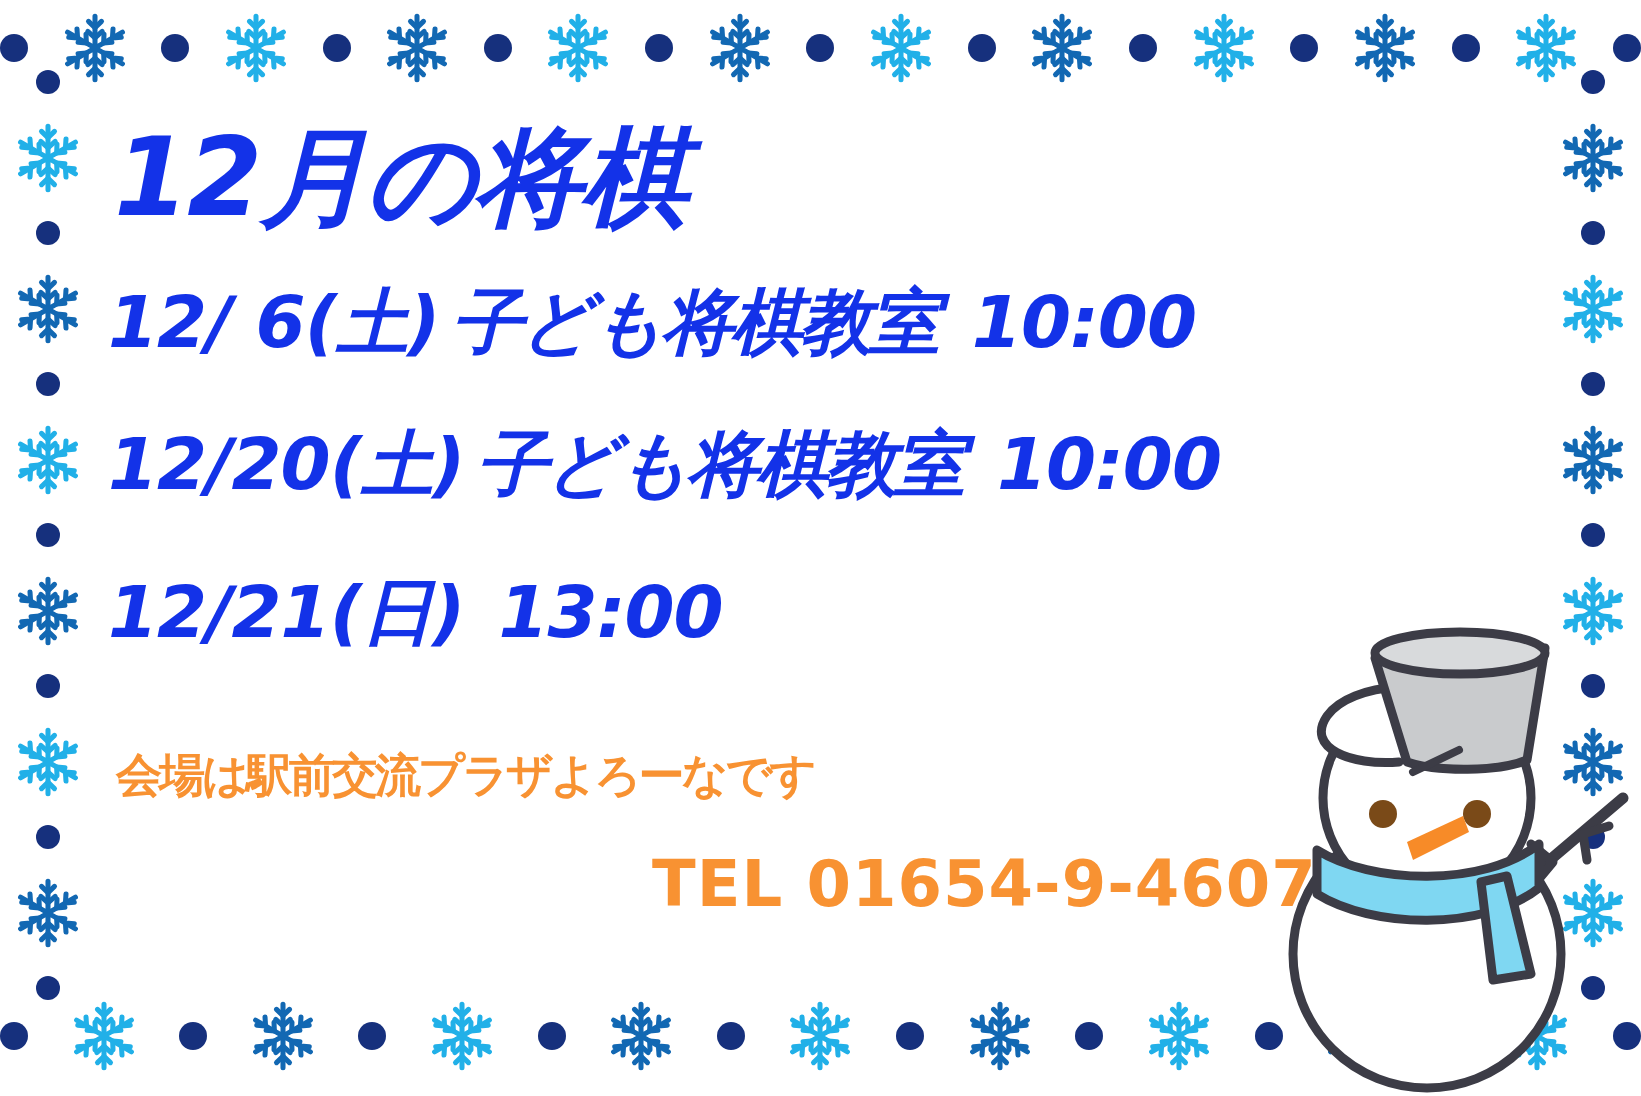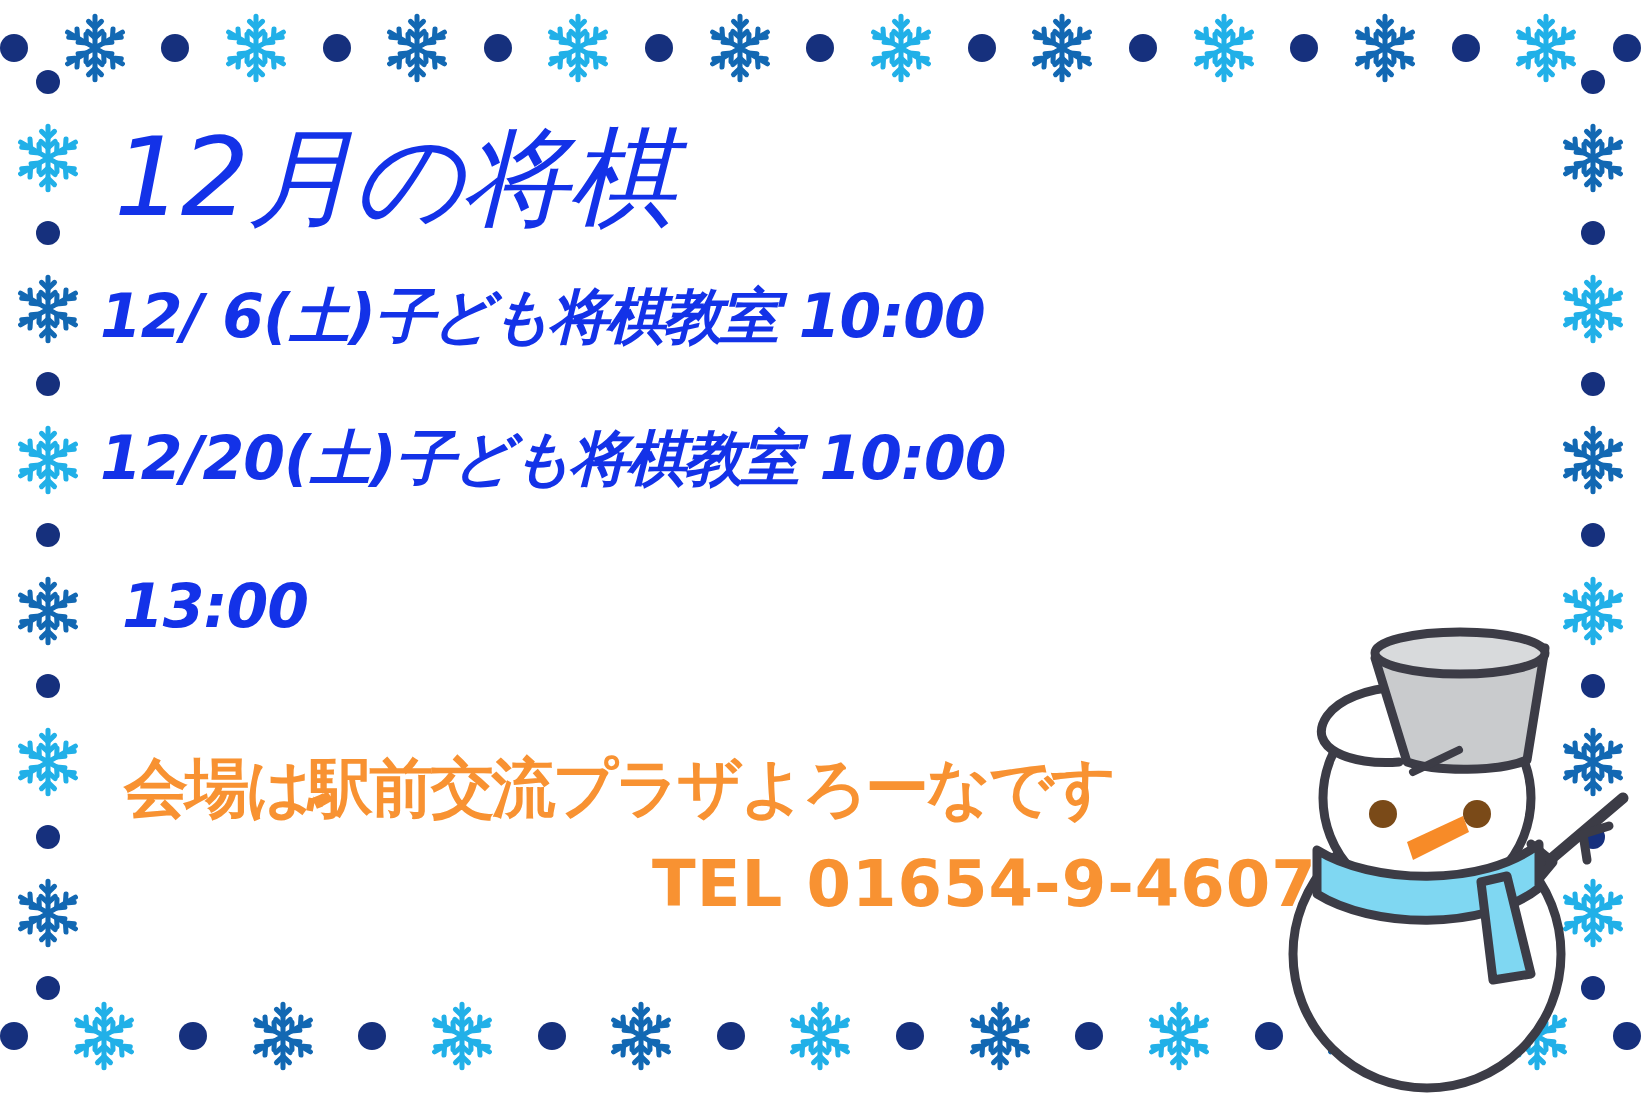--- a/index.html
+++ b/index.html
@@ -46,57 +46,58 @@
     width: 1449px;
     height: 880px;
     z-index: 10;
   }
 
   .title {
     position: absolute;
     left: 18px;
     top: 28px;
     font-family: "DejaVu Sans", sans-serif;
-    font-weight: normal;
+    font-weight: bold;
     font-size: 108px;
     line-height: 1;
     color: #1332e8;
     font-style: italic;
     letter-spacing: -2px;
     white-space: nowrap;
   }
 
   .sched-line {
     position: absolute;
-    left: 4px;
+    left: 12px;
     font-family: "DejaVu Sans", sans-serif;
     font-weight: bold;
-    font-size: 60px;
+    font-size: 72px;
     line-height: 1;
     color: #1332e8;
     font-style: italic;
     white-space: nowrap;
     display: flex;
     align-items: baseline;
+    gap: 12px;
   }
   .sched-line .date  { display: inline-block; letter-spacing: -1px; }
   .sched-line .event { display: inline-block; letter-spacing: -3px; }
   .sched-line .time  { display: inline-block; margin-left: 22px; letter-spacing: -1px; }
 
   .line-1 { top: 190px; }
   .line-2 { top: 332px; }
   .line-3 { top: 480px; }
 
   .venue {
     position: absolute;
-    left: 28px;
+    left: 20px;
     top: 660px;
-    font-family: Liberation Sans, sans-serif;
+    font-family: Liberation Mono, monospace;
     font-weight: bold;
-    font-size: 64px;
+    font-size: 46px;
     line-height: 1;
     color: #f89232;
     letter-spacing: -3px;
     white-space: nowrap;
   }
   .tel {
     position: absolute;
     left: 540px;
     top: 756px;
     font-family: "DejaVu Sans", sans-serif;
@@ -296,20 +297,21 @@
       <span class="time">10:00</span>
     </div>
 
     <div class="sched-line line-2">
       <span class="date">12/20(土)</span>
       <span class="event">子ども将棋教室</span>
       <span class="time">10:00</span>
     </div>
 
     <div class="sched-line line-3">
+      <span class="date">12/21(日)</span>
       <span class="time">13:00</span>
     </div>
 
     <div class="venue">会場は駅前交流プラザよろーなです</div>
     <div class="tel">TEL 01654-9-4607</div>
   </div>
 
   <svg class="snowman" viewBox="0 0 400 520">
     <g fill="none" stroke="#3c3c46" stroke-width="9" stroke-linecap="round" stroke-linejoin="round">
 

